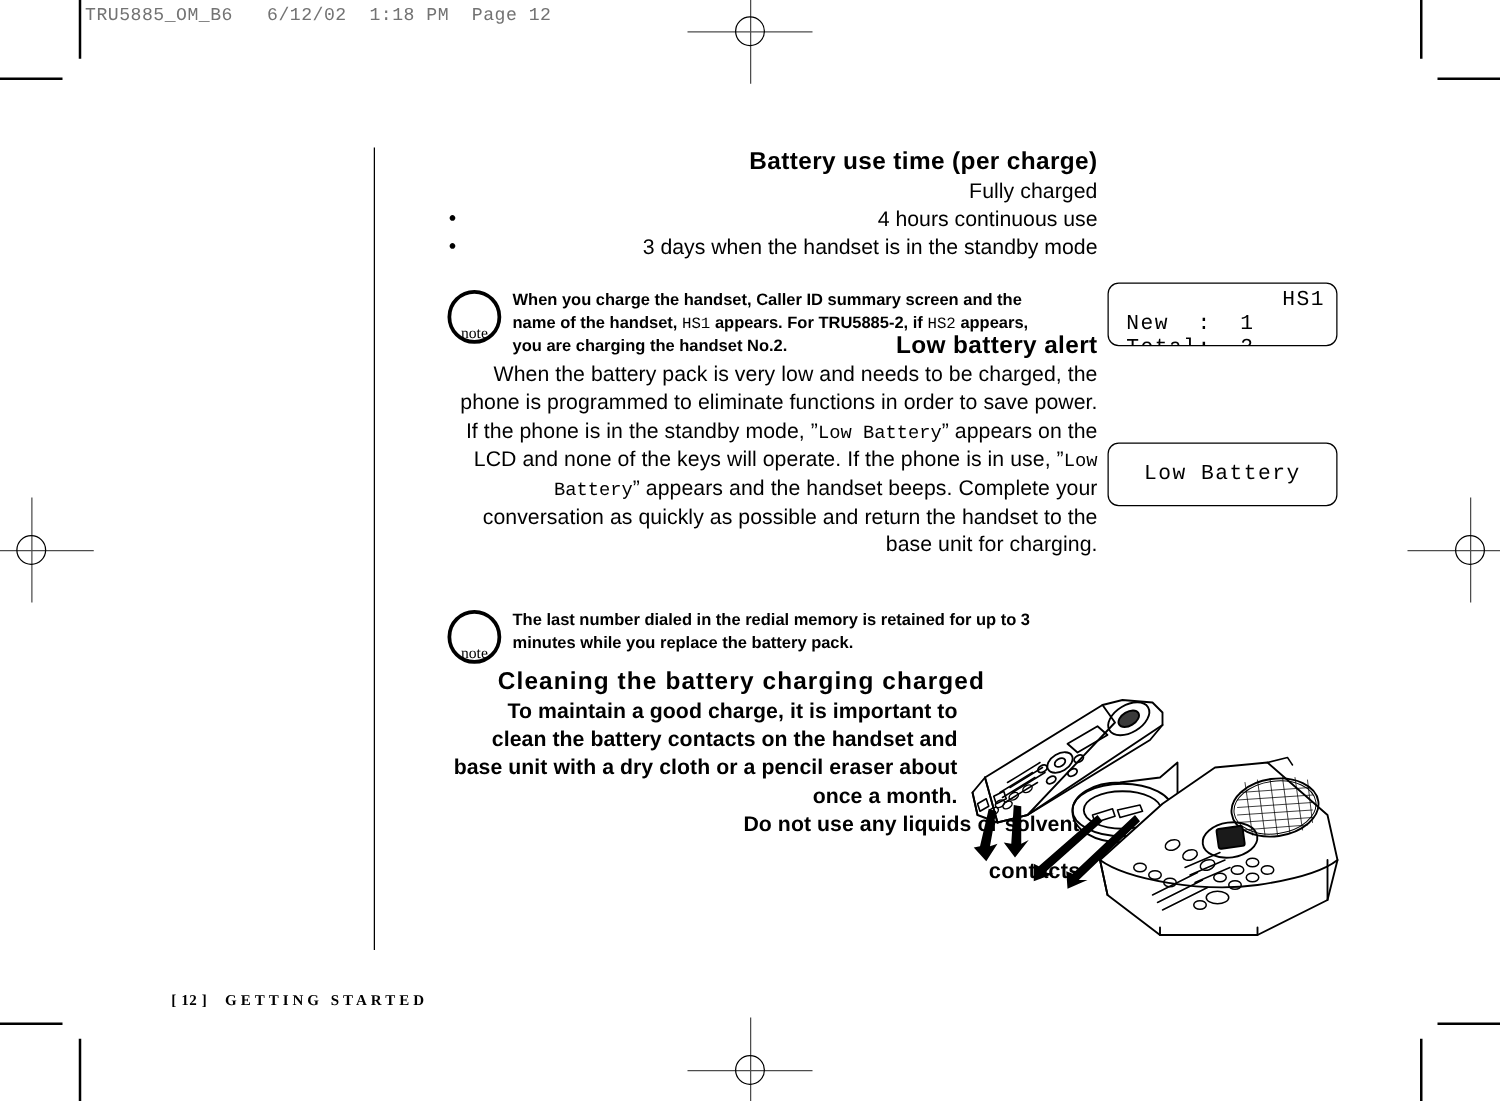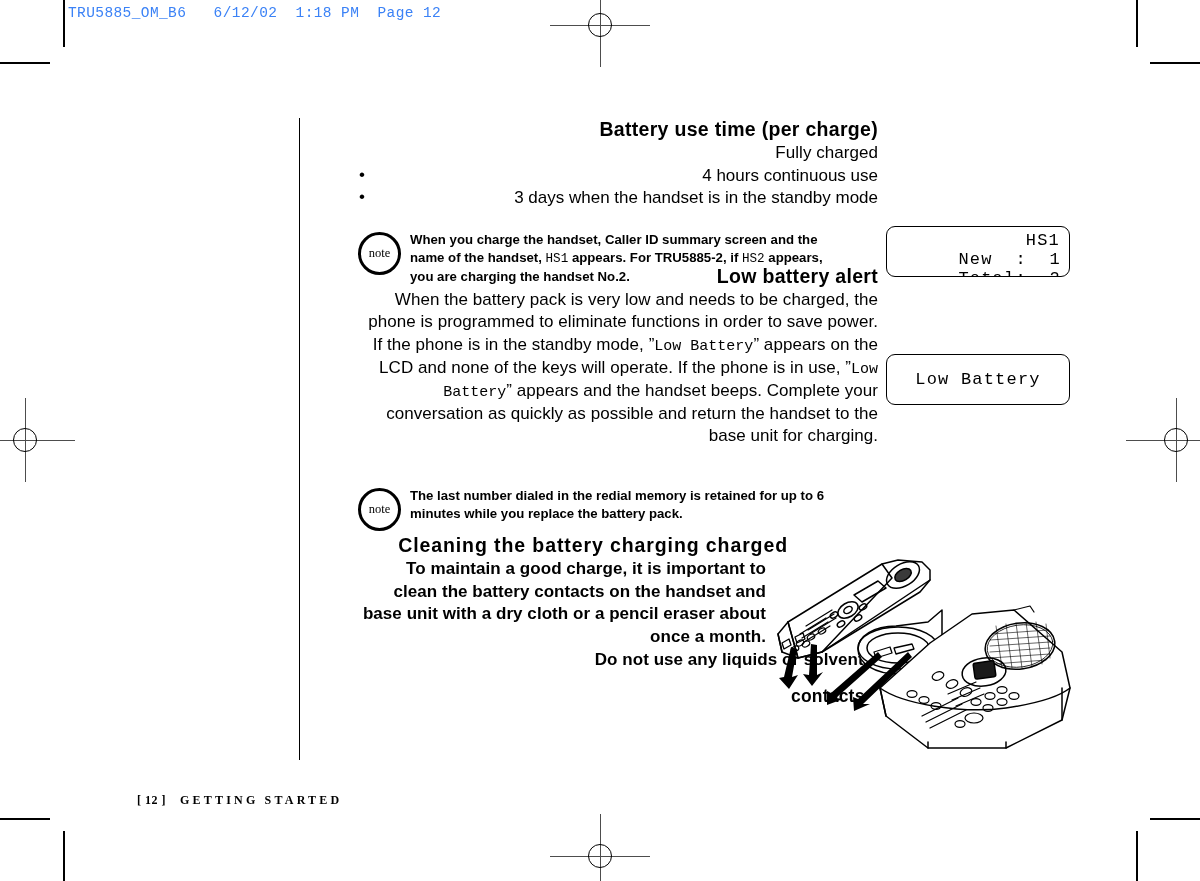--- a/index.html
+++ b/index.html
@@ -47,21 +47,21 @@
   .reg.long-v .vline { top: -42px; height: 84px; }
 
   
   .slug {
     position: absolute;
     left: 68px;
     top: 5px;
     font-family: "Liberation Mono", "DejaVu Sans Mono", monospace;
     font-size: 14.5px;
     letter-spacing: 0.4px;
-    color: #3b82f6;
+    color: #737373;
     white-space: pre;
   }
 
   
   .col-rule {
     position: absolute;
     left: 299px;
     top: 118px;
     width: 1.4px;
     height: 642px;
@@ -121,21 +121,21 @@
     display: flex;
     align-items: flex-start;
   }
   .note-icon {
     flex: 0 0 auto;
     width: 43px; height: 43px;
     border: 3.6px solid #000;
     border-radius: 50%;
     box-sizing: border-box;
     display: flex;
-    align-items: center;
+    align-items: flex-end;
     justify-content: center;
     font-family: "Liberation Serif", serif;
     font-size: 12.5px;
     line-height: 1;
     margin-top: 2px;
   }
   .note-text {
     margin-left: 9px;
     font-size: 13.2px;
     font-weight: bold;
@@ -156,21 +156,21 @@
     box-sizing: border-box;
     font-family: "Liberation Mono", "DejaVu Sans Mono", monospace;
     font-size: 17px;
     letter-spacing: 1.2px;
     color: #000;
     overflow: hidden;
   }
   .lcd .lcd-line { white-space: pre; line-height: 1.12; }
   .lcd-1 { left: 886px; top: 226px; width: 184px; height: 51px; padding: 4px 8px 0 8px; }
   .lcd-1 .l-right { text-align: right; padding-right: 1px; }
-  .lcd-1 .l-mid { text-align: right; padding-left: 6px; }
+  .lcd-1 .l-mid { text-align: left; padding-left: 6px; }
   .lcd-2 {
     left: 886px; top: 354px; width: 184px; height: 51px;
     display: flex; align-items: center; justify-content: center;
   }
 
   
   .illus {
     position: absolute;
     left: 762px;
     top: 548px;
@@ -262,21 +262,21 @@
   </div>
   <div class="note-text">
     <span>When you charge the handset, Caller ID summary screen and the name of the handset, </span><span class="lcd-font">HS1</span><span> appears. For TRU5885-2, if </span><span class="lcd-font">HS2</span><span> appears, you are charging the handset No.2.</span>
   </div>
 </div>
 
 <div class="note-block" style="left:358px; top:486px; width:470px;">
   <div class="note-icon">
     <span>note</span>
   </div>
-  <div class="note-text">The last number dialed in the redial memory is retained for up to 6 minutes while you replace the battery pack.</div>
+  <div class="note-text">The last number dialed in the redial memory is retained for up to 3 minutes while you replace the battery pack.</div>
 </div>
 
 <div class="lcd lcd-1">
   <div class="lcd-line l-right">HS1</div>
   <div class="lcd-line l-mid">New  :  1</div>
   <div class="lcd-line l-mid">Total:  2</div>
 </div>
 
 <div class="lcd lcd-2">
   <div class="lcd-line">Low Battery</div>

